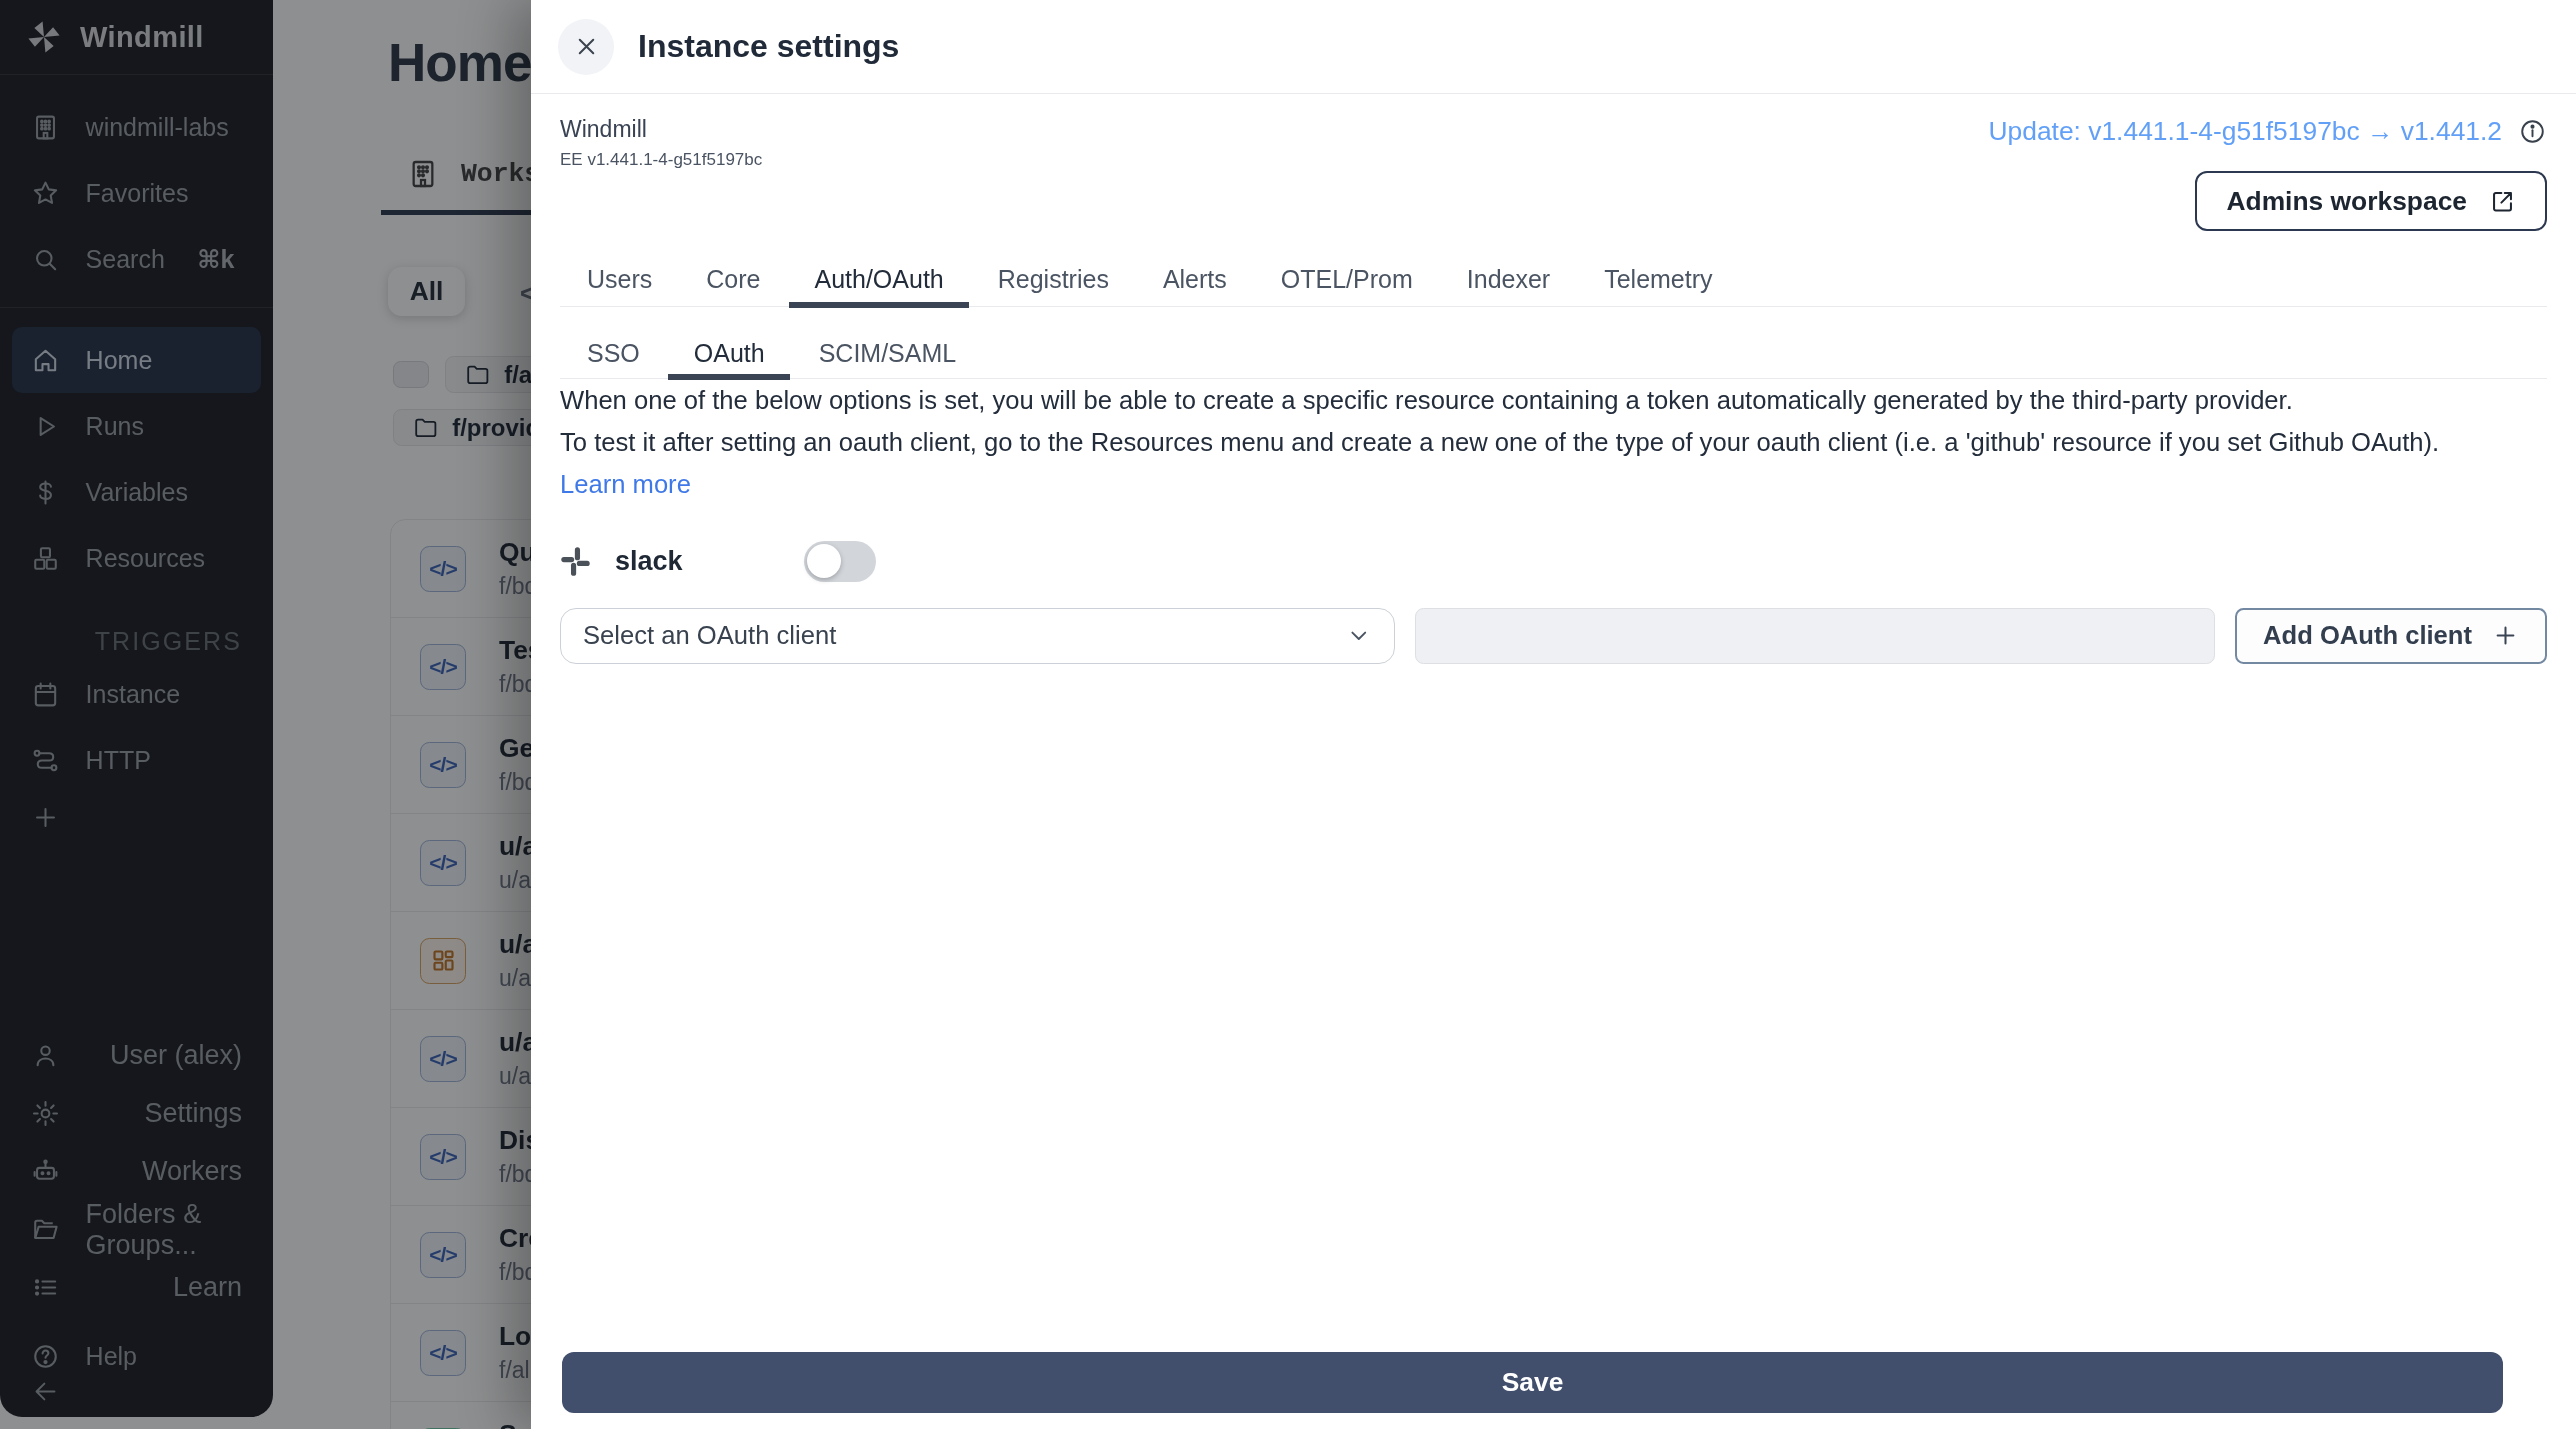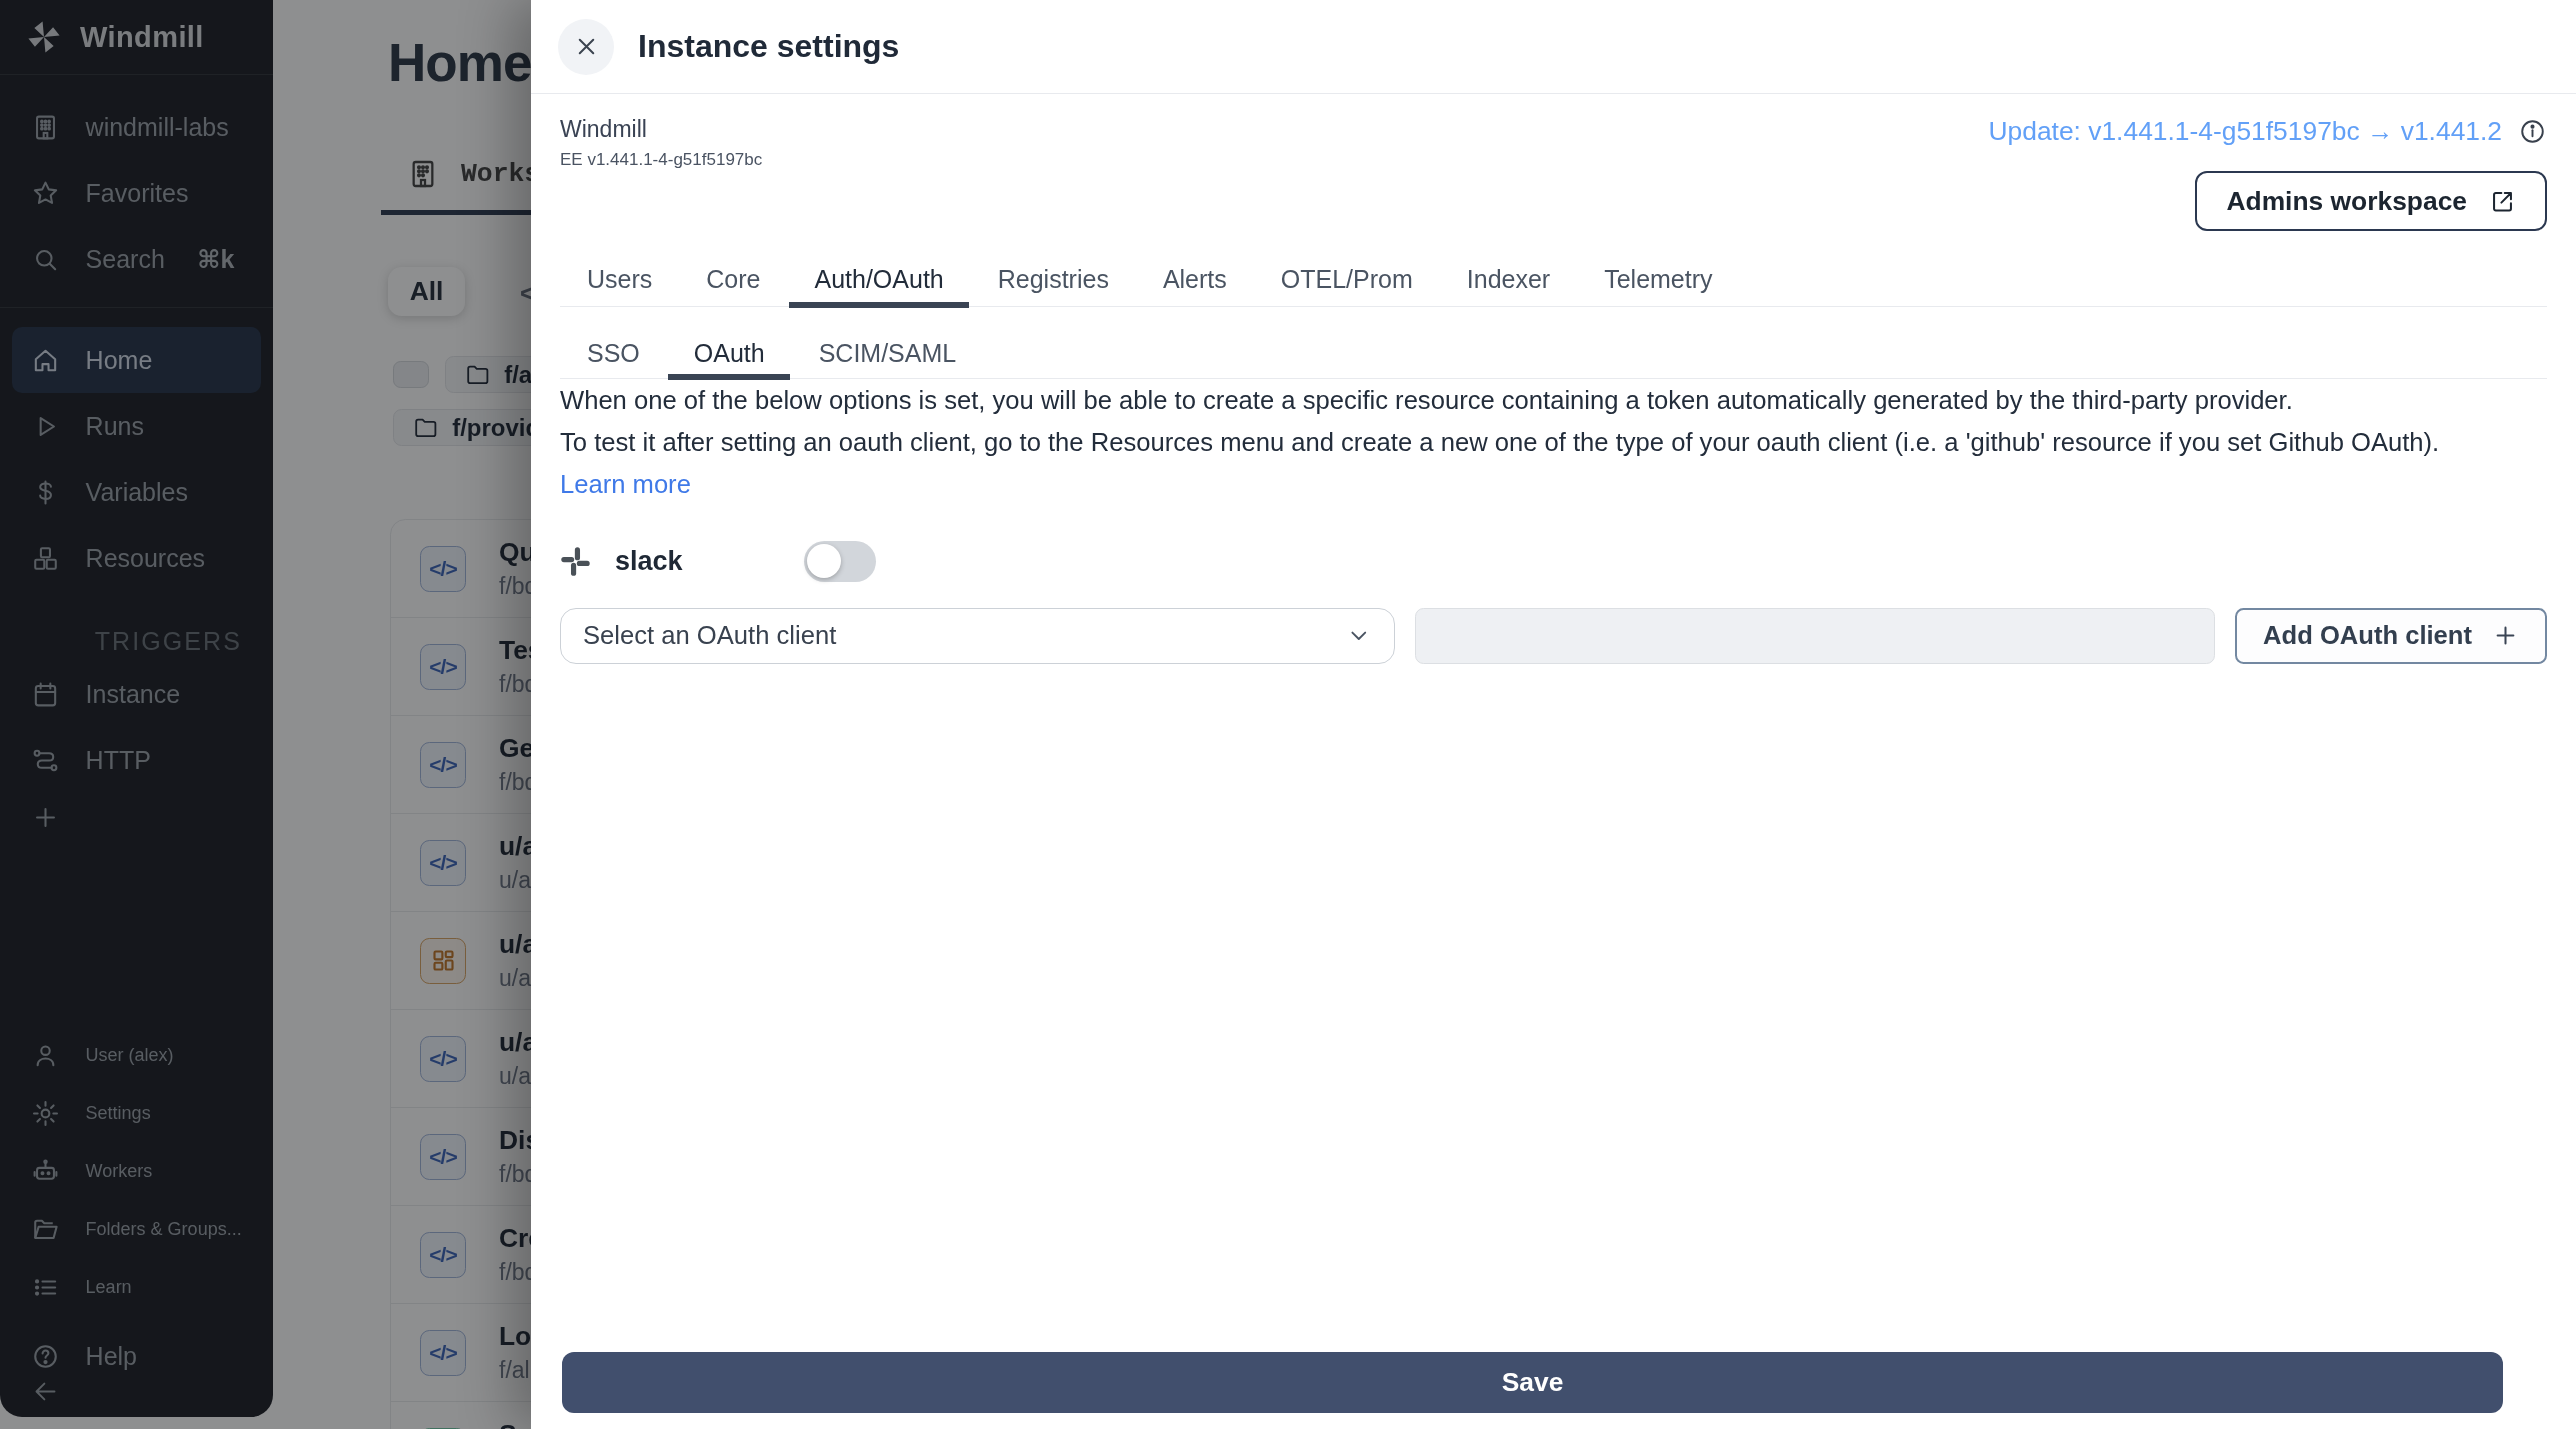--- a/index.html
+++ b/index.html
@@ -19,21 +19,21 @@
   .side-group { padding:19px 12px 15.3px; }
   .side-divider { border-top:1.7px solid rgba(255,255,255,.09); margin:0 0; }
   .side-item { display:flex; align-items:center; gap:25.6px; height:66px; padding:0 19px;
     border-radius:10.2px; color:#9aa0a8; font-size:25px; cursor:pointer; }
   .side-item svg { width:29px; height:29px; flex:none; }
   .side-item.active { background:#243249; color:#d3dce8; }
   .side-item .kbd { margin-left:6.8px; font-weight:bold; color:#aeb3ba; }
   .triggers-label { font-size:25px; color:#697077; letter-spacing:2.1px; padding:20.4px 31px 5.1px;text-align:right; }
   .plus-item { height:49px; }
   .side-spacer { flex:1; }
-  .side-group.bottom .side-item { height:58px; font-size:18px; }
+  .side-group.bottom .side-item { height:58px; font-size:27px;justify-content:space-between; }
   .help-group { padding:5.1px 12px 12px; }
   .help-group .side-item { height:39px; }
   .collapse-arrow { color:#9aa0a8; margin:1.7px 0 0 20.4px; }
   .collapse-arrow svg { width:27px; height:27px; }
 
   
   .page-title { position:absolute; left:388px; top:32px; font-size:53px; font-weight:800;
     color:#2b3544; letter-spacing:-0.9px; }
   .ws-tab { position:absolute; left:407px; top:158px; display:flex; align-items:center;
     gap:22px; font-size:26.4px; font-weight:600; color:#404040;font-family:Liberation Mono, monospace; }

